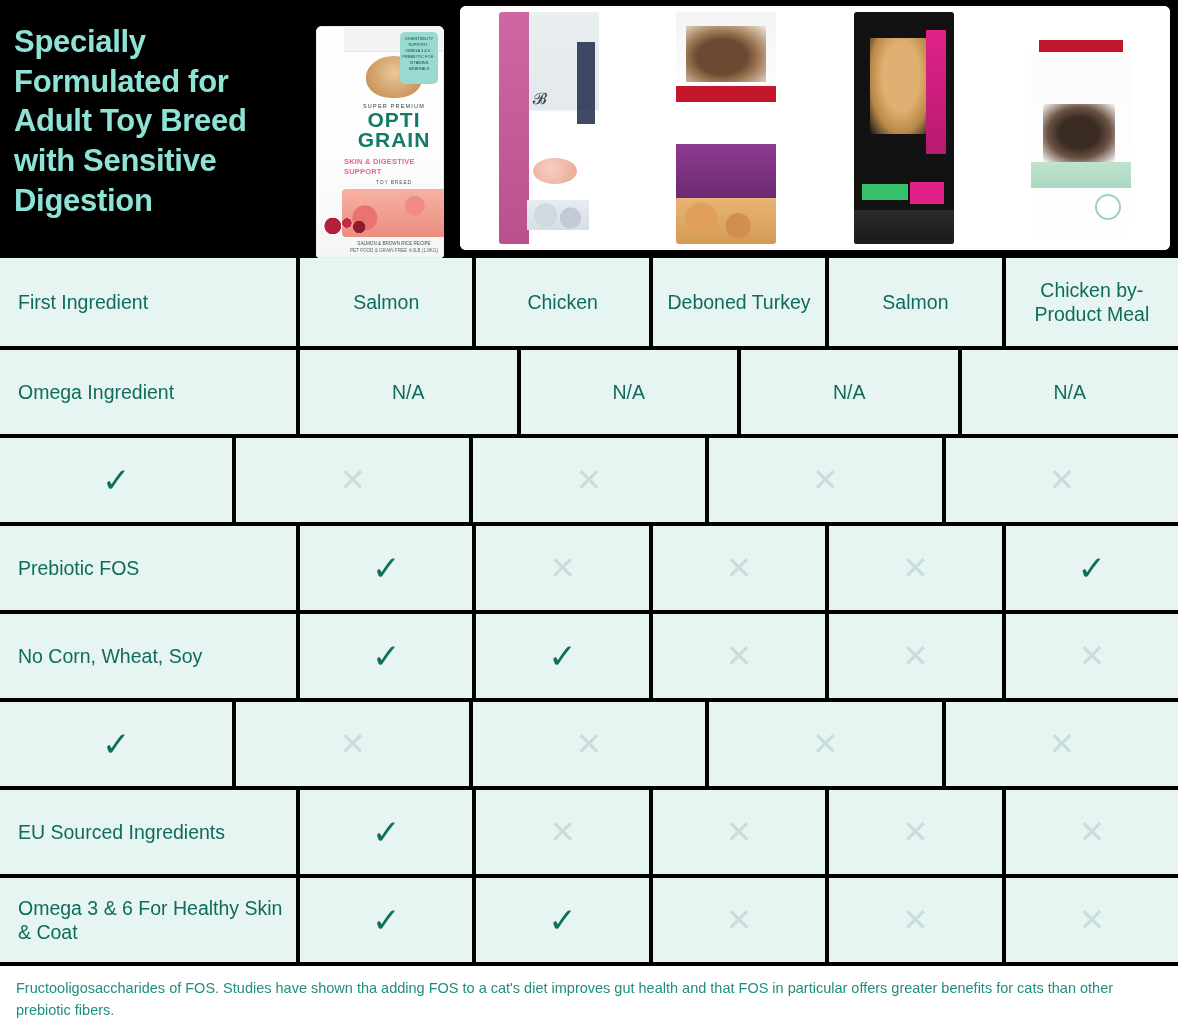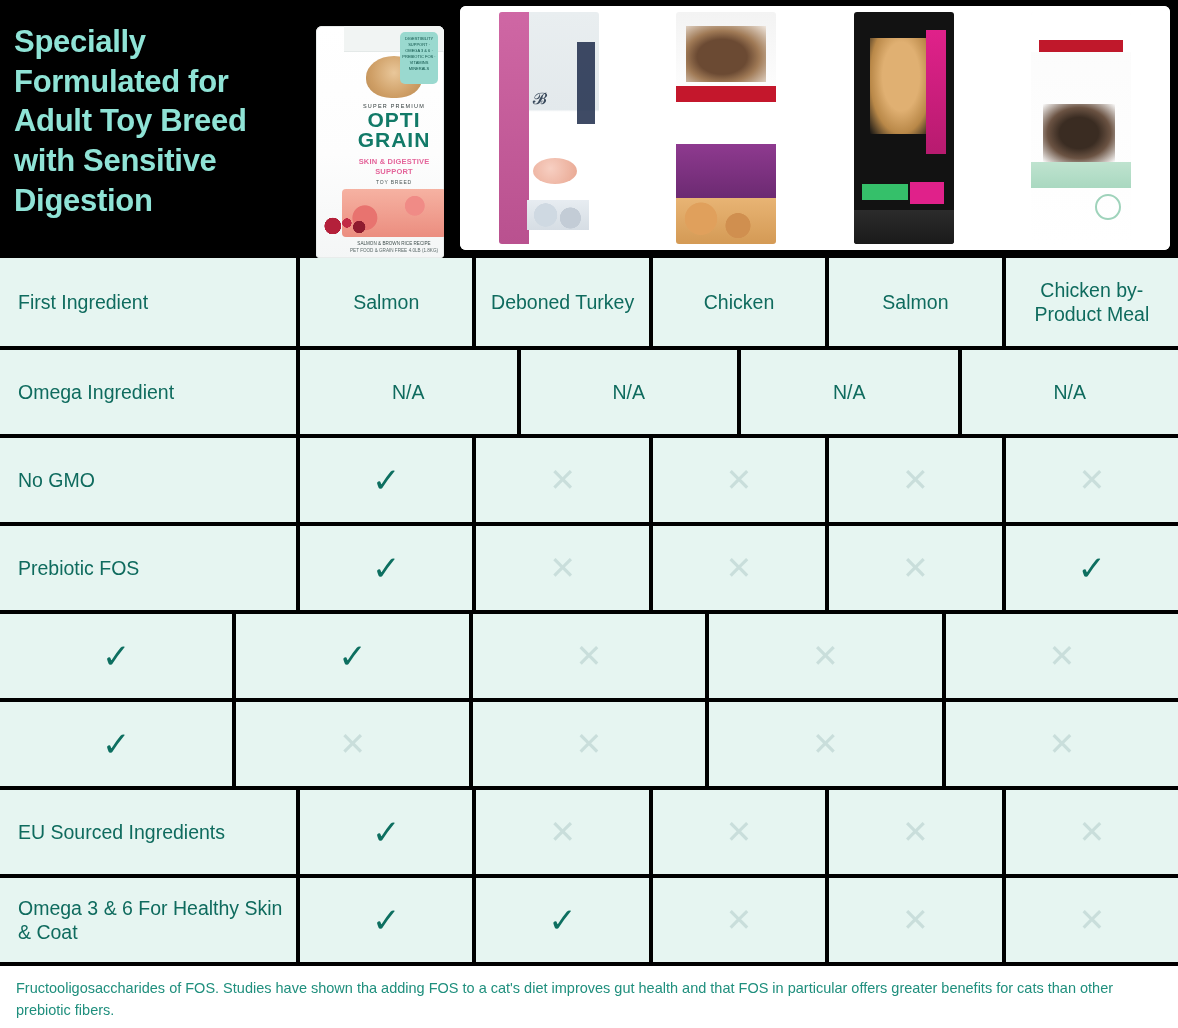--- a/index.html
+++ b/index.html
@@ -100,21 +100,20 @@
     font-weight: 700;
     color: #127a68;
     letter-spacing: 1px;
     line-height: 0.95;
   }
   .bag-sub {
     margin-top: 7px;
     font-size: 7.5px;
     font-weight: 700;
     color: #e4649a;
-    text-align: center;
     line-height: 1.35;
     letter-spacing: 0.2px;
   }
   .bag-toy {
     font-size: 5px;
     color: #4a5656;
     letter-spacing: 0.8px;
     margin-top: 2px;
   }
   .bag-food {
@@ -397,34 +396,33 @@
           <span class="circle4"></span>
         </div>
       </div>
     </div>
   </div>
 
   <div class="table" id="table-body">
       <div class="row header-row">
         <div class="cell label">First Ingredient</div>
         <div class="cell val">Salmon</div>
+        <div class="cell val">Chicken</div>
         <div class="cell val">Deboned Turkey</div>
-        <div class="cell val">Chicken</div>
         <div class="cell val">Salmon</div>
         <div class="cell val">Chicken by-Product Meal</div>
       </div>
       <div class="row">
         <div class="cell label">Omega Ingredient</div>
         <div class="cell val">N/A</div>
         <div class="cell val">N/A</div>
         <div class="cell val">N/A</div>
         <div class="cell val">N/A</div>
       </div>
       <div class="row">
-        <div class="cell label">No GMO</div>
         <div class="cell val">
           <span class="check">✓</span>
         </div>
         <div class="cell val">
           <span class="cross">✕</span>
         </div>
         <div class="cell val">
           <span class="cross">✕</span>
         </div>
         <div class="cell val">
@@ -446,20 +444,21 @@
           <span class="cross">✕</span>
         </div>
         <div class="cell val">
           <span class="cross">✕</span>
         </div>
         <div class="cell val">
           <span class="check">✓</span>
         </div>
       </div>
       <div class="row">
+        <div class="cell label">No Corn, Wheat, Soy</div>
         <div class="cell val">
           <span class="check">✓</span>
         </div>
         <div class="cell val">
           <span class="check">✓</span>
         </div>
         <div class="cell val">
           <span class="cross">✕</span>
         </div>
         <div class="cell val">

